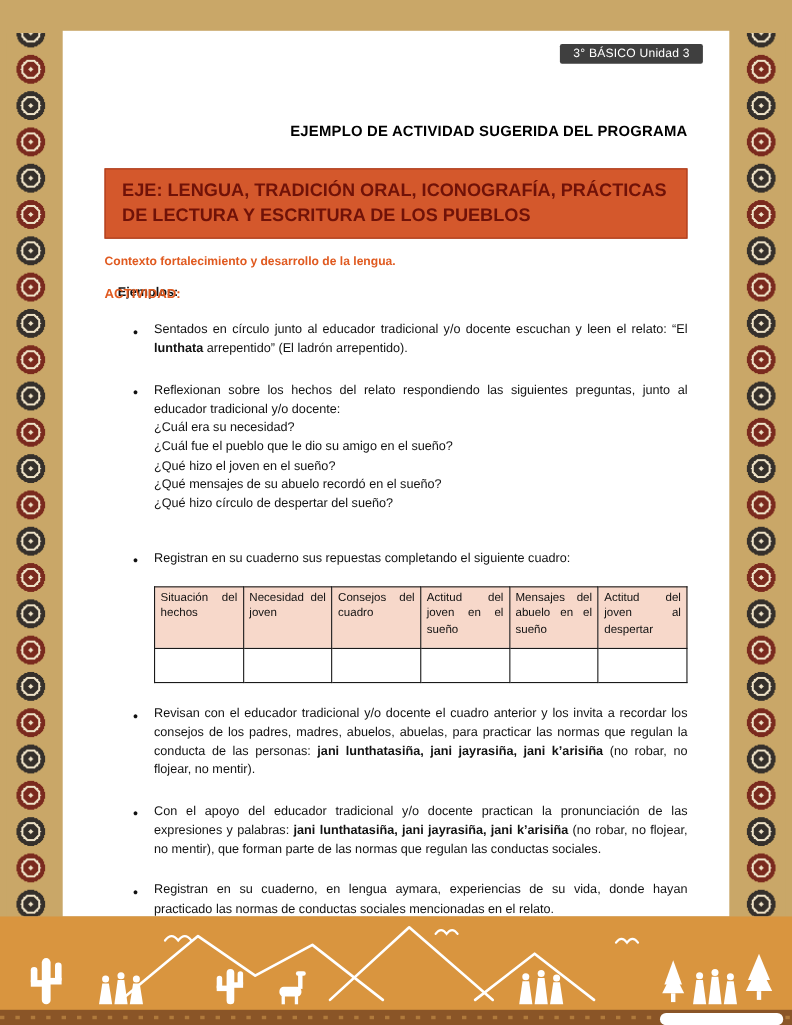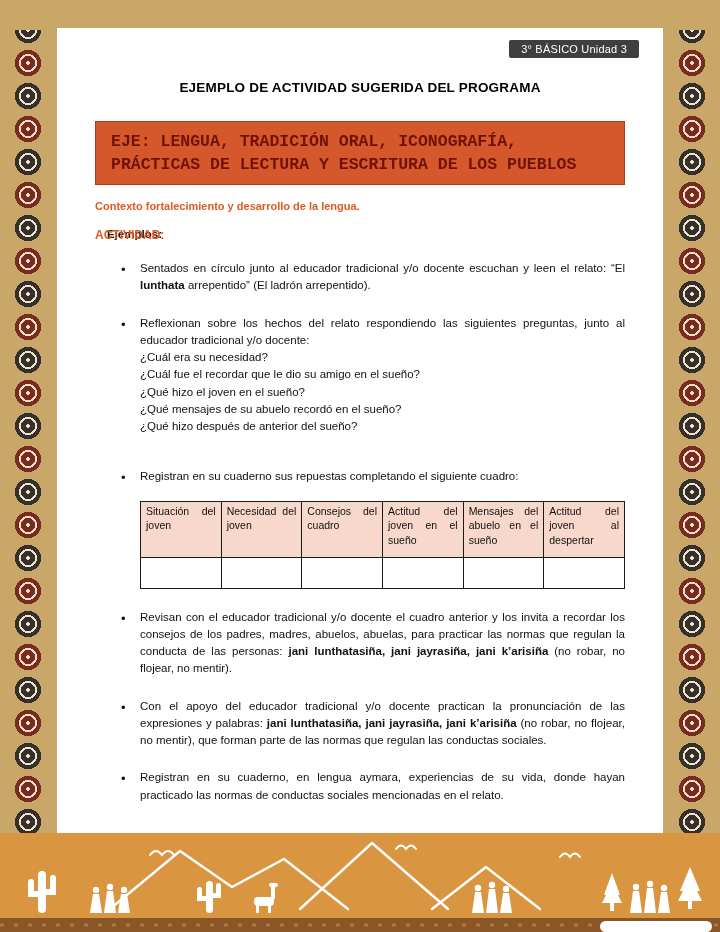--- a/index.html
+++ b/index.html
@@ -40,32 +40,31 @@
     background:#fff; padding:12px 38px 0;
   }
 
   .badge {
     position:absolute; top:12px; right:24px;
     background: var(--badge-bg, #3F3F3F); color:#fff;
     font-size:11px; padding:3px 12px; border-radius:2px; letter-spacing:0.2px;
   }
 
   .title {
-    margin-top:40px; text-align:center;
+    margin-top:72px; text-align:right;
     font-size:13.5px; font-weight:bold; color:#000; letter-spacing:0.2px;
   }
 
   .eje-banner {
     margin-top:26px;
     background: var(--banner-bg, #D4582C);
     color: var(--banner-text, #701208);
     border:1px solid #A93A1B;
     font-size:16.5px; font-weight:bold; line-height:1.4;
     padding:8px 15px;
-    font-family:Liberation Mono, monospace;
   }
 
   .context {
     margin-top:15px;
     color: var(--accent-orange, #E05A20);
     font-size:11px; font-weight:bold;
   }
 
   .activity {
     margin-top:14px; position:relative; padding-left:84px;
@@ -132,34 +131,34 @@
 
     <div class="examples-label">Ejemplos:</div>
 
     <ul class="bullets" id="bullets-1">
         <li>
           <div class="bullet-text"><span>Sentados en círculo junto al educador tradicional y/o docente escuchan y leen el relato: “El </span><b>lunthata</b><span> arrepentido” (El ladrón arrepentido).</span></div>
         </li>
         <li>
           <div class="bullet-text"><span>Reflexionan sobre los hechos del relato respondiendo las siguientes preguntas, junto al educador tradicional y/o docente:</span></div>
           <div class="subline">¿Cuál era su necesidad?</div>
-          <div class="subline">¿Cuál fue el recordar que le dio su amigo en el sueño?</div>
+          <div class="subline">¿Cuál fue el pueblo que le dio su amigo en el sueño?</div>
           <div class="subline">¿Qué hizo el joven en el sueño?</div>
           <div class="subline">¿Qué mensajes de su abuelo recordó en el sueño?</div>
-          <div class="subline">¿Qué hizo después de anterior del sueño?</div>
+          <div class="subline">¿Qué hizo círculo de despertar del sueño?</div>
         </li>
         <li>
           <div class="bullet-text"><span>Registran en su cuaderno sus repuestas completando el siguiente cuadro:</span></div>
         </li>
       </ul>
 
     <table class="grid">
       <thead>
         <tr id="table-head-row">
-            <th>Situación del joven</th>
+            <th>Situación del hechos</th>
             <th>Necesidad del joven</th>
             <th>Consejos del cuadro</th>
             <th>Actitud del joven en el sueño</th>
             <th>Mensajes del abuelo en el sueño</th>
             <th>Actitud del joven al despertar</th>
           </tr>
       </thead>
       <tbody id="table-body">
           <tr>
             <td></td>

